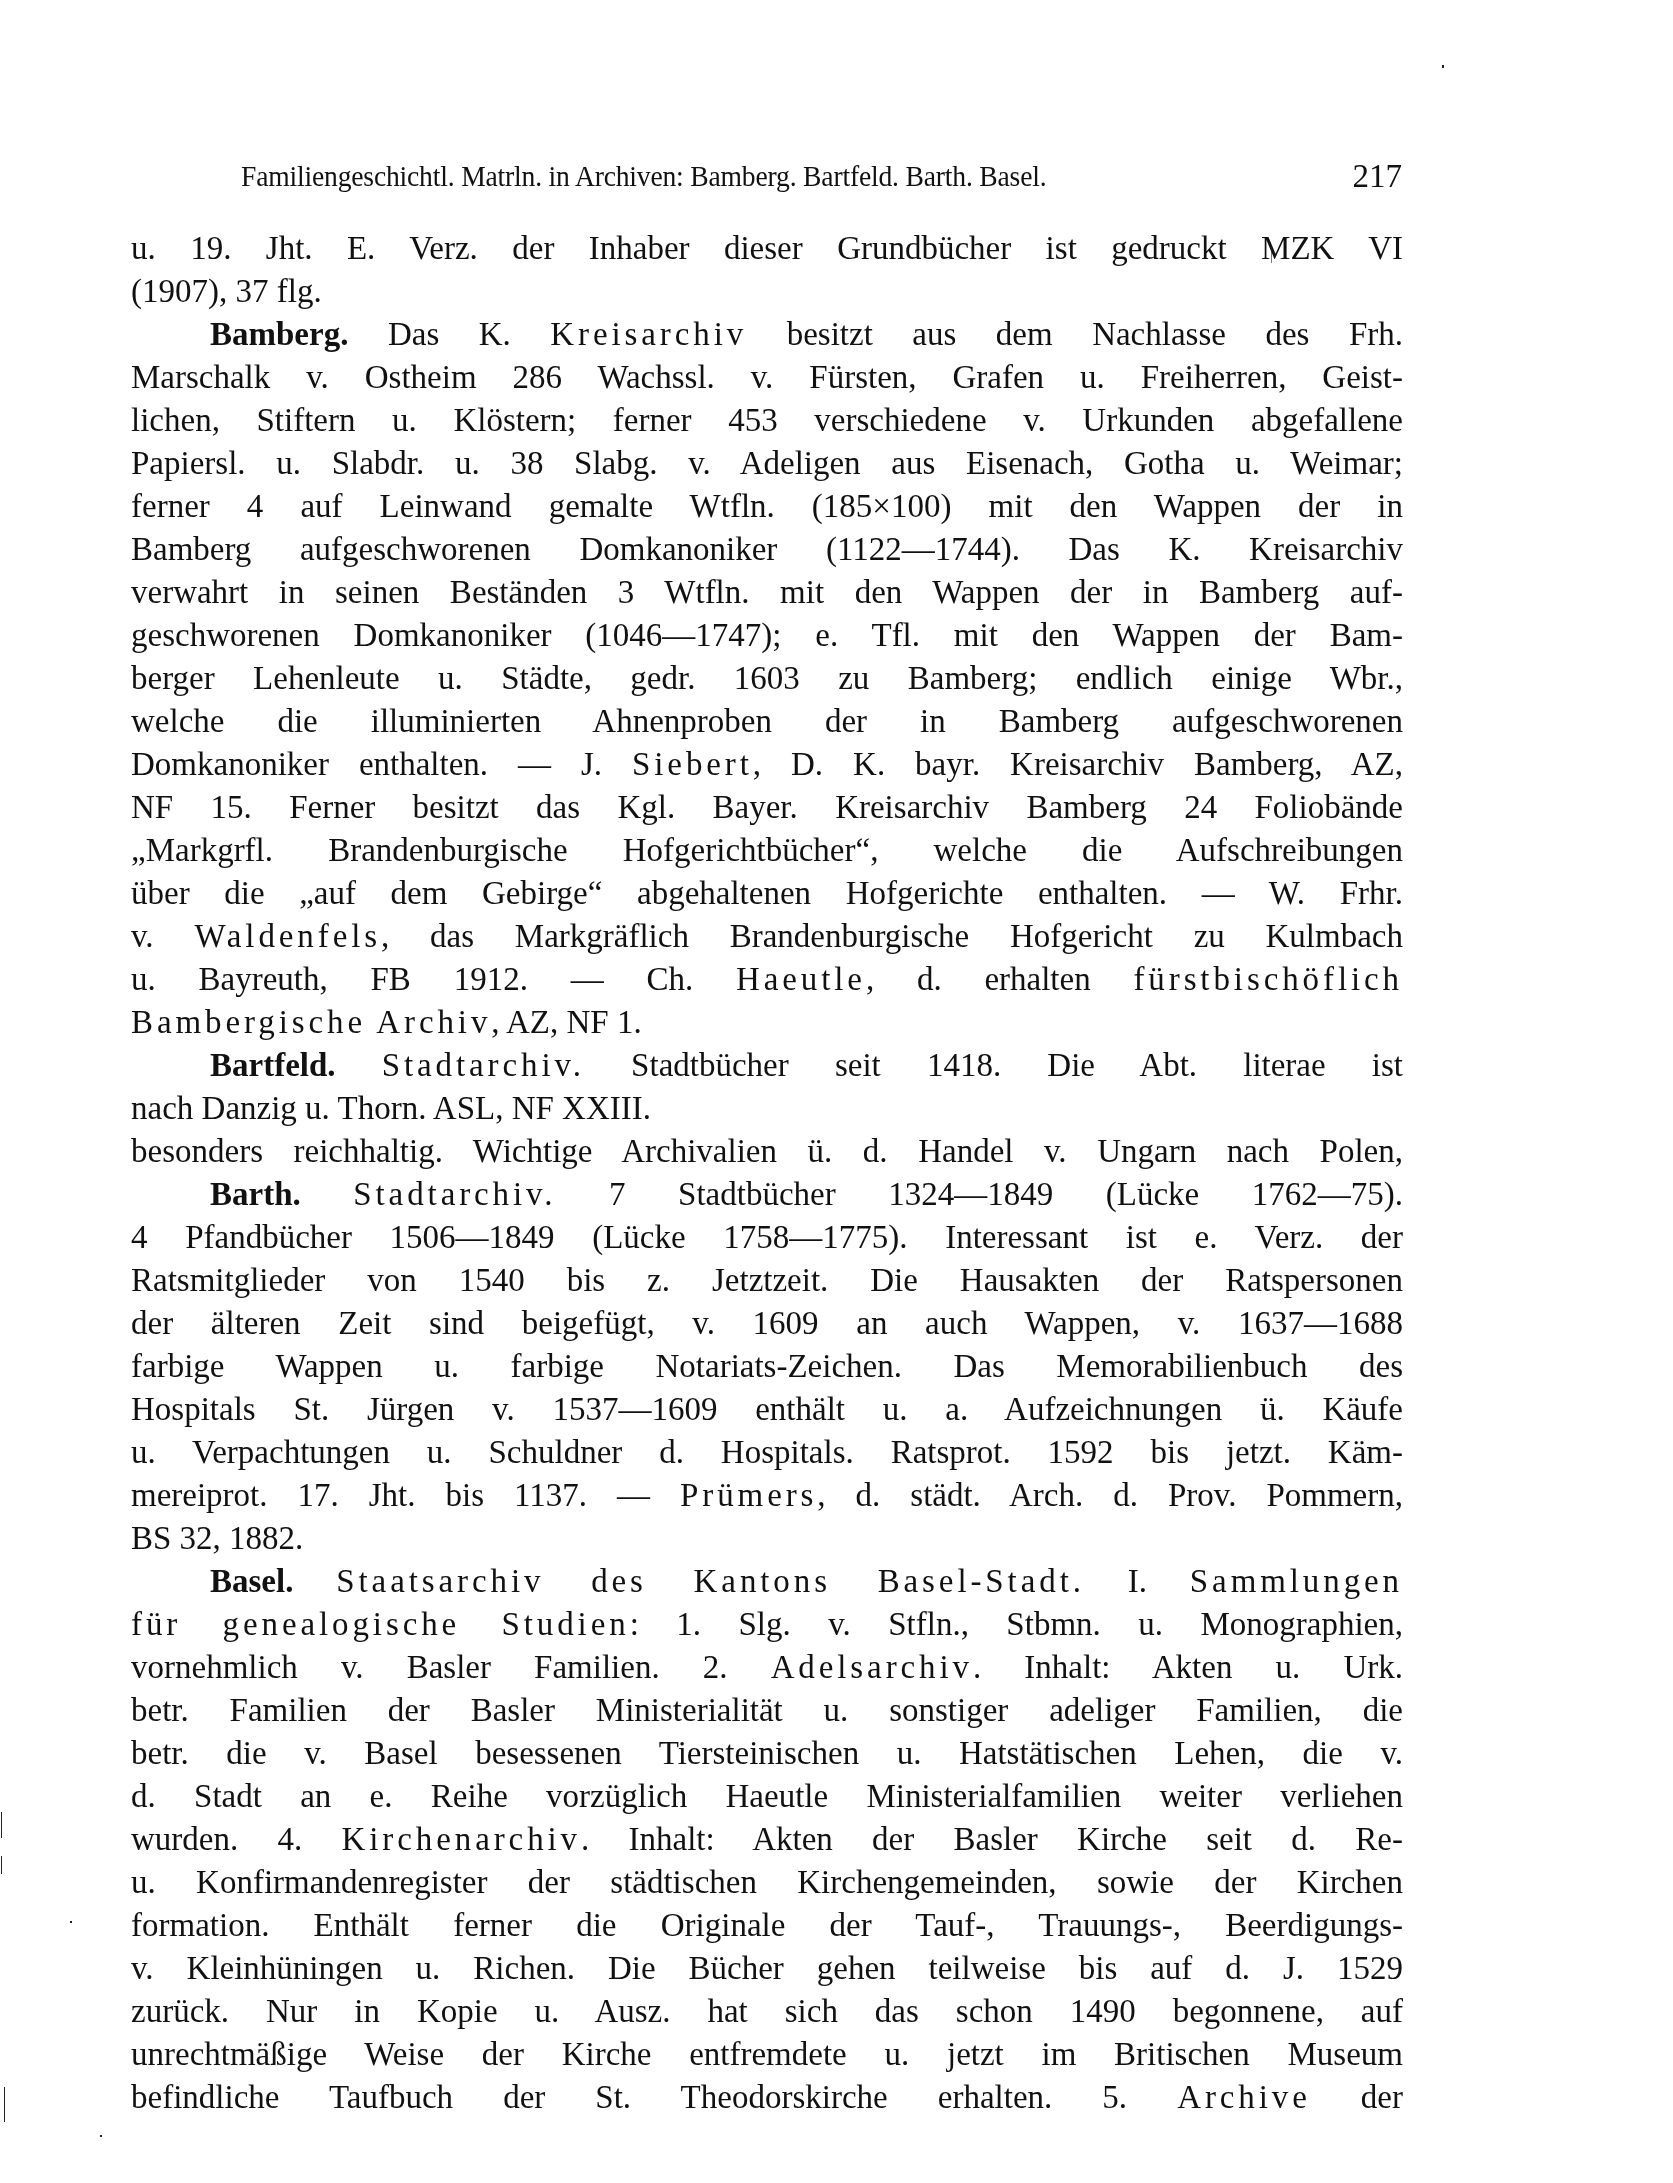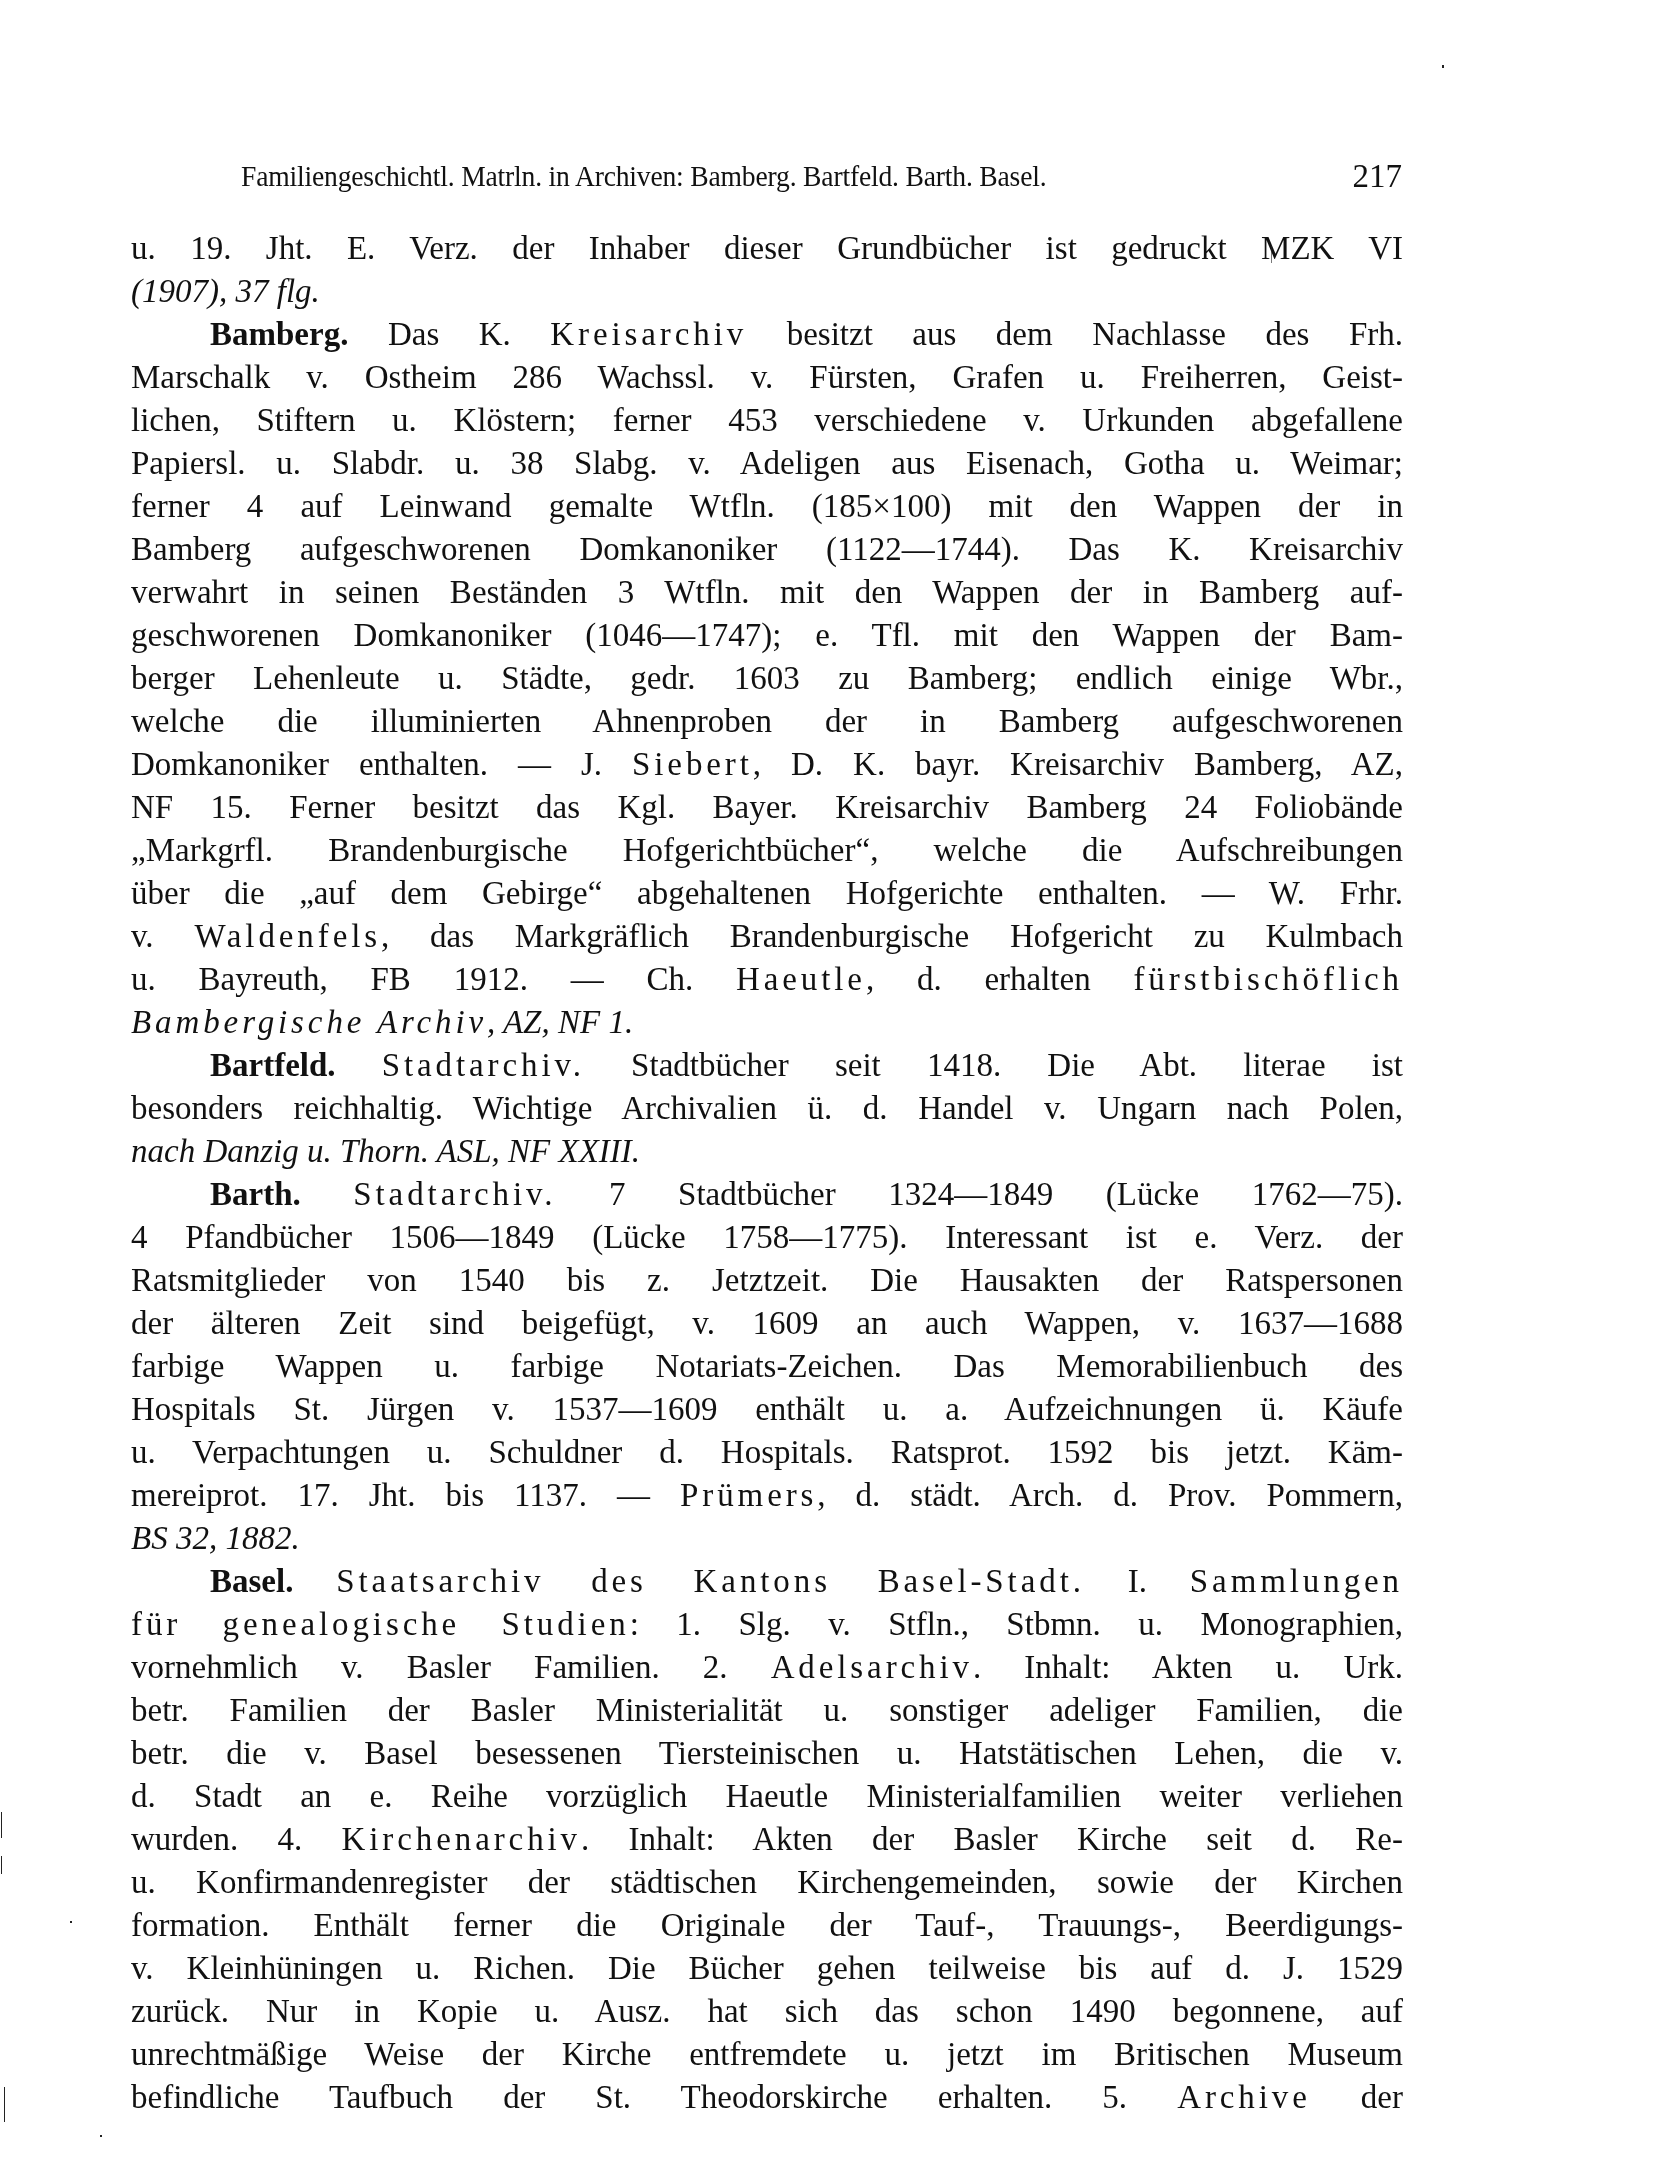--- a/index.html
+++ b/index.html
@@ -10,21 +10,21 @@
                   font-size: 30px; line-height: 44px; white-space: nowrap; }
   .running-head .title { position: absolute; left: 0; top: 0; letter-spacing: -0.2px;
                          transform: scaleX(0.92); transform-origin: left center; }
   .running-head .pageno { position: absolute; right: 0; top: 0; font-size: 33px; margin-left: 32px; }
   .body { position: absolute; left: 131px; top: 227px; width: 1272px; }
   .line { display: block; height: 43px; line-height: 43px; font-size: 33px;
           text-align: justify; text-align-last: justify; white-space: nowrap; overflow: visible; }
   .line.last { text-align-last: left; }
   .line.indent { padding-left: 79px; }
   .line .inner { display: block; text-align: justify; text-align-last: justify; white-space: normal; }
-  .line.last .inner { text-align-last: left; font-style: italic; }
+  .line.last .inner { text-align-last: left; }
   .b { font-weight: bold; }
   .sp { letter-spacing: 3.9px; }
   .speck { position: absolute; background: #222; }
 </style>
 </head>
 <body>
 
 <div class="page">
 
   <div class="running-head">
@@ -86,25 +86,25 @@
       </div>
       <div class="line">
         <span class="inner"><span>u. Bayreuth, FB 1912. — Ch. </span><span class="sp">Haeutle</span><span>, d. erhalten </span><span class="sp">fürstbischöflich</span></span>
       </div>
       <div class="line last">
         <span class="inner"><span class="sp">Bambergische Archiv</span><span>, AZ, NF 1.</span></span>
       </div>
       <div class="line indent">
         <span class="inner"><span class="b">Bartfeld.</span><span>  </span><span class="sp">Stadtarchiv.</span><span>  Stadtbücher seit 1418.  Die Abt. literae ist</span></span>
       </div>
+      <div class="line last">
+        <span class="inner"><span>nach Danzig u. Thorn.  ASL, NF XXIII.</span></span>
+      </div>
       <div class="line">
         <span class="inner"><span>besonders reichhaltig.  Wichtige Archivalien ü. d. Handel v. Ungarn nach Polen,</span></span>
-      </div>
-      <div class="line last">
-        <span class="inner"><span>nach Danzig u. Thorn.  ASL, NF XXIII.</span></span>
       </div>
       <div class="line indent">
         <span class="inner"><span class="b">Barth.</span><span>  </span><span class="sp">Stadtarchiv.</span><span>  7 Stadtbücher 1324—1849 (Lücke 1762—75).</span></span>
       </div>
       <div class="line">
         <span class="inner"><span>4 Pfandbücher 1506—1849 (Lücke 1758—1775).  Interessant ist e. Verz. der</span></span>
       </div>
       <div class="line">
         <span class="inner"><span>Ratsmitglieder von 1540 bis z. Jetztzeit.  Die Hausakten der Ratspersonen</span></span>
       </div>

